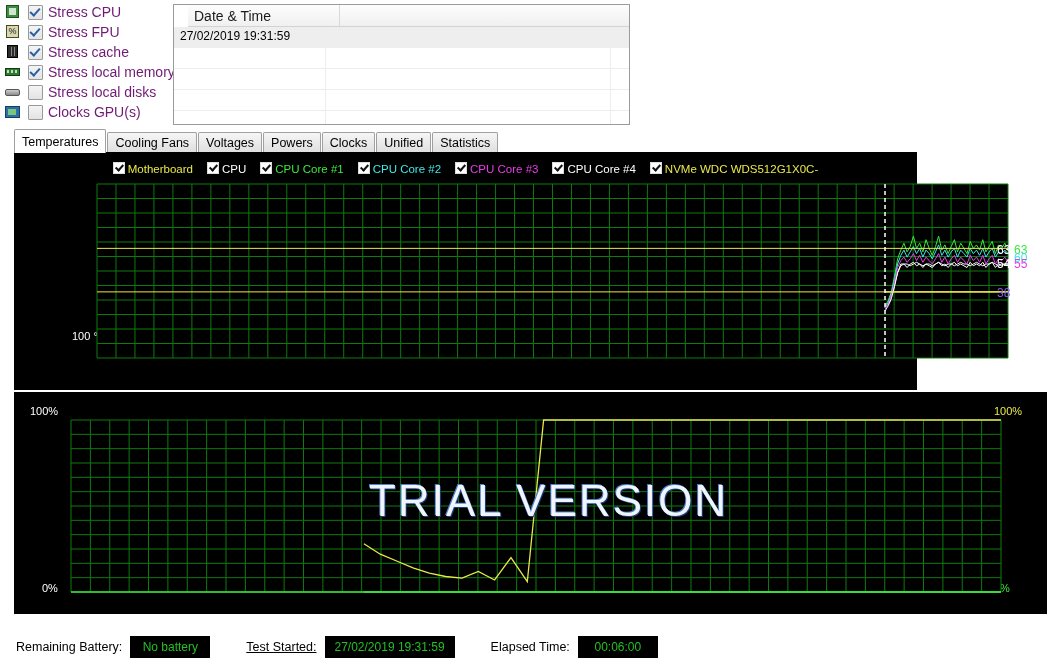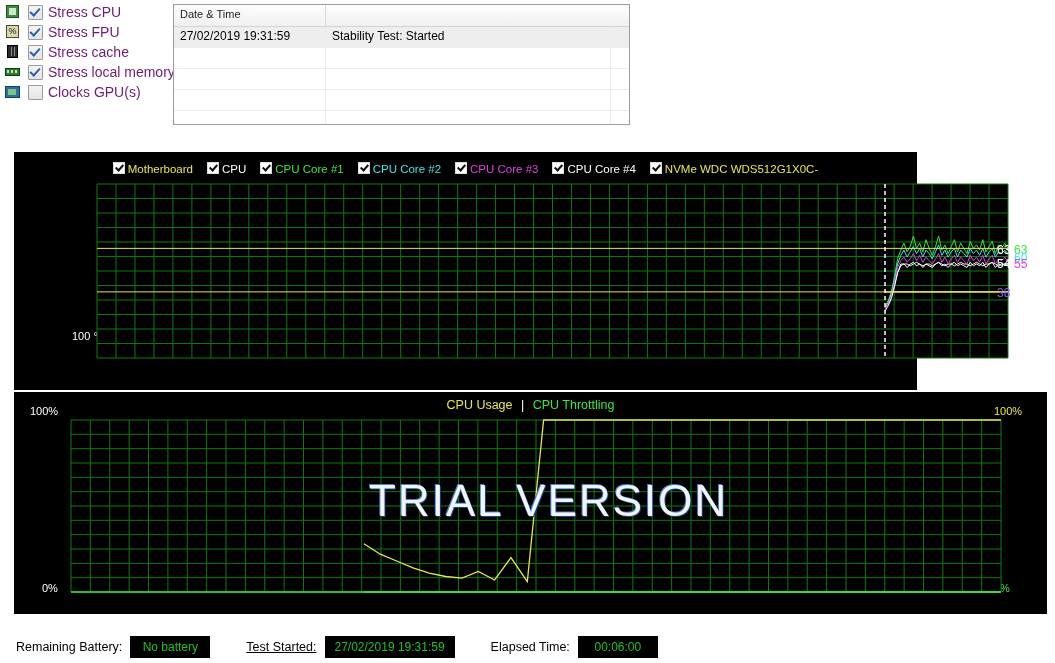--- a/index.html
+++ b/index.html
@@ -137,22 +137,23 @@
     border: 1px solid #9b9b9b;
     background: #ffffff;
     box-sizing: border-box;
     overflow: hidden;
   }
   .log-head {
     display: flex;
     height: 21px;
     background: linear-gradient(180deg,#fdfdfd 0%, #f0f0f0 100%);
     border-bottom: 1px solid #d3d3d3;
-    font-size: 11px;
+    font-size: 14px;
     color: #1a1a1a;
+    margin-left: 14px;
   }
   .log-head > div {
     padding: 3px 0 0 6px;
     box-sizing: border-box;
     border-right: 1px solid #d9d9d9;
     height: 21px;
   }
   .col-dt { width: 152px; }
   .col-st { width: 285px; }
   .col-sp { width: 18px; border-right: none !important; }
@@ -339,36 +340,42 @@
         </div>
         <div class="stress-row">
           <span class="stress-icon">
             <span class="ic-mem"></span>
           </span>
           <span class="cb checked"></span>
           <span class="stress-label">Stress local memory</span>
         </div>
         <div class="stress-row">
           <span class="stress-icon">
+            <span class="ic-disk"></span>
+          </span>
+          <span class="cb"></span>
+          <span class="stress-label">Stress local disks</span>
+        </div>
+        <div class="stress-row">
+          <span class="stress-icon">
             <span class="ic-gpu"></span>
           </span>
           <span class="cb"></span>
           <span class="stress-label">Clocks GPU(s)</span>
         </div>
       </div>
 
     <div class="log-table">
       <div class="log-head">
         <div class="col-dt">Date &amp; Time</div>
         <div class="col-sp"></div>
       </div>
       <div id="logRows">
           <div class="log-row filled">
             <div class="col-dt">27/02/2019 19:31:59</div>
-            <div class="col-st">Stability Test: Started</div>
             <div class="col-sp"></div>
           </div>
           <div class="log-row">
             <div class="col-dt"></div>
             <div class="col-st"></div>
             <div class="col-sp"></div>
           </div>
           <div class="log-row">
             <div class="col-dt"></div>
             <div class="col-st"></div>
@@ -381,20 +388,29 @@
           </div>
           <div class="log-row">
             <div class="col-dt"></div>
             <div class="col-st"></div>
             <div class="col-sp"></div>
           </div>
         </div>
     </div>
   </div>
 
+  <div class="tabbar" id="tabBar">
+      <div class="tab active">Temperatures</div>
+      <div class="tab">Cooling Fans</div>
+      <div class="tab">Voltages</div>
+      <div class="tab">Powers</div>
+      <div class="tab">Clocks</div>
+      <div class="tab">Unified</div>
+      <div class="tab">Statistics</div>
+    </div>
 
   <div class="scroll-track">
     <div class="scroll-thumb"></div>
   </div>
 
   <div class="panel" id="temp-panel">
     <div class="legend" id="tempLegend"><span class="legend-item"><span class="legend-cb"></span><span style="color: rgb(232, 232, 74);">Motherboard</span></span><span class="legend-item"><span class="legend-cb"></span><span style="color: rgb(255, 255, 255);">CPU</span></span><span class="legend-item"><span class="legend-cb"></span><span style="color: rgb(60, 232, 60);">CPU Core #1</span></span><span class="legend-item"><span class="legend-cb"></span><span style="color: rgb(60, 232, 232);">CPU Core #2</span></span><span class="legend-item"><span class="legend-cb"></span><span style="color: rgb(232, 60, 232);">CPU Core #3</span></span><span class="legend-item"><span class="legend-cb"></span><span style="color: rgb(255, 255, 255);">CPU Core #4</span></span><span class="legend-item"><span class="legend-cb"></span><span style="color: rgb(232, 232, 74);">NVMe WDC WDS512G1X0C-</span></span></div>
 
     <div class="axis-label" style="left:58px; top:178px;">100 °C</div>
     <div class="axis-label" style="left:64px; top:348px;">0 °C</div>
@@ -483,25 +499,20 @@
         <div class="val-label" style="left: 983px; top: 91px; color: rgb(255, 255, 255);">63</div>
         <div class="val-label" style="left: 1000px; top: 91px; color: rgb(60, 232, 60);">63</div>
         <div class="val-label" style="left: 1000px; top: 99px; color: rgb(60, 232, 232);">60</div>
         <div class="val-label" style="left: 983px; top: 105px; color: rgb(255, 255, 255); text-align: right;">54</div>
         <div class="val-label" style="left: 1000px; top: 105px; color: rgb(232, 60, 232);">55</div>
         <div class="val-label" style="left: 983px; top: 134px; color: #8b5cf6;">38</div>
       </div>
   </div>
 
   <div class="panel" id="usage-panel">
-    <div class="usage-title">
-      <span id="ttlUsage" style="color: rgb(232, 232, 74);">CPU Usage</span>
-      <span style="color:#ffffff; margin:0 5px;">|</span>
-      <span id="ttlThrot" style="color: rgb(60, 232, 60);">CPU Throttling</span>
-    </div>
 
     <div class="axis-label" style="left:16px; top:13px;">100%</div>
     <div class="axis-label" style="left:28px; top:190px;">0%</div>
     <div class="axis-label" style="left:980px; top:13px; color:#e8e84a;">100%</div>
     <div class="axis-label" style="left:980px; top:190px; color:#3ce83c;">0%</div>
 
     <svg id="usageSvg" width="1033" height="222" style="position:absolute;left:0;top:0;">
         <rect x="57" y="28" width="930" height="172" fill="#000000"></rect>
         <line x1="57" y1="28" x2="57" y2="200" stroke="#0e7a0e" stroke-width="1"></line>
         <line x1="76.375" y1="28" x2="76.375" y2="200" stroke="#0e7a0e" stroke-width="1"></line>

